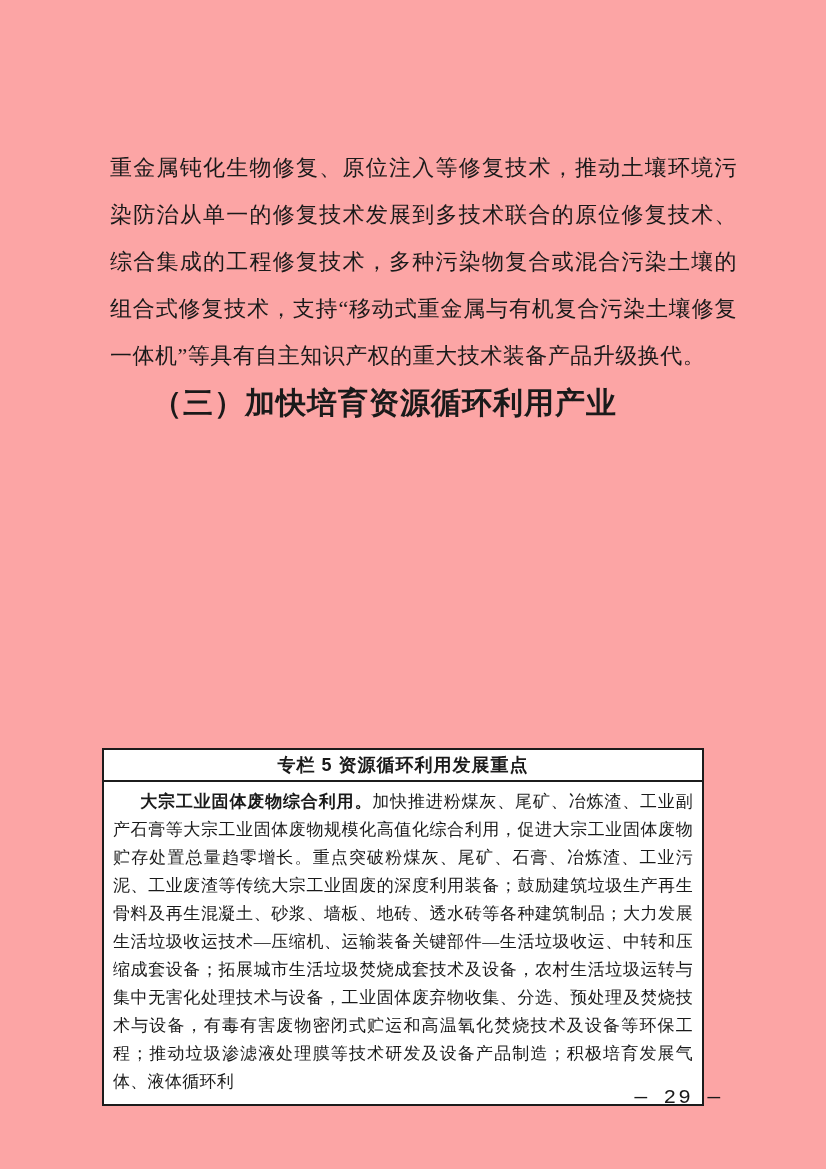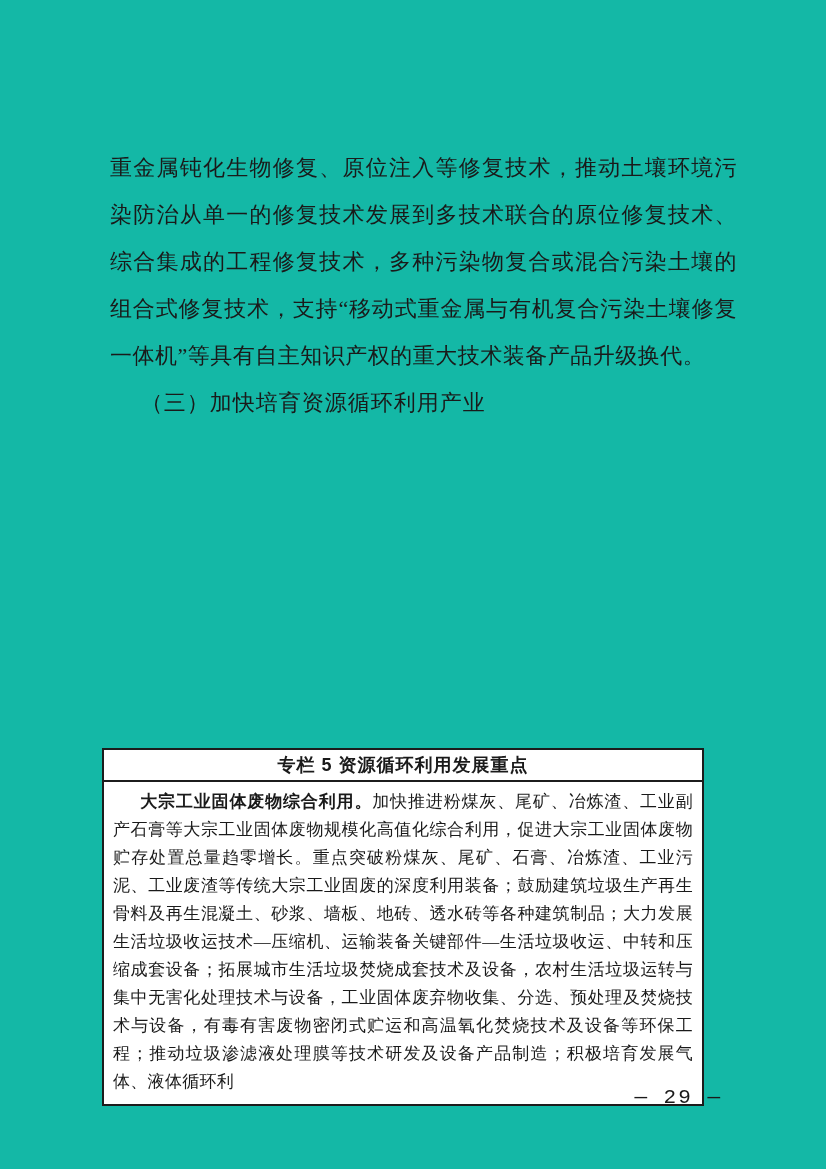--- a/index.html
+++ b/index.html
@@ -5,21 +5,21 @@
   html, body {
     margin: 0;
     padding: 0;
     background: #e8e8e8;
   }
   .page {
     position: relative;
     width: 826px;
     height: 1169px;
     margin: 0 auto;
-    background: #14b8a6;
+    background: #fca5a5;
     overflow: hidden;
     font-family: "Liberation Serif", "DejaVu Serif", serif;
     color: #1a1a1a;
   }
   .content {
     position: absolute;
     left: 110px;
     top: 144px;
     width: 627px;
   }
@@ -28,23 +28,23 @@
     font-size: 22px;
     line-height: 47px;
     text-align: justify;
     letter-spacing: 0.5px;
   }
   .body-text.indent {
     text-indent: 2em;
   }
   .section-heading {
     margin: 0;
-    font-size: 22px;
+    font-size: 30px;
     line-height: 47px;
-    font-weight: normal;
+    font-weight: bold;
     text-indent: 1.4em;
     letter-spacing: 1px;
   }
   .column-box {
     position: absolute;
     left: 102px;
     top: 748px;
     width: 602px;
     box-sizing: border-box;
     border: 2px solid #1c1c1c;

